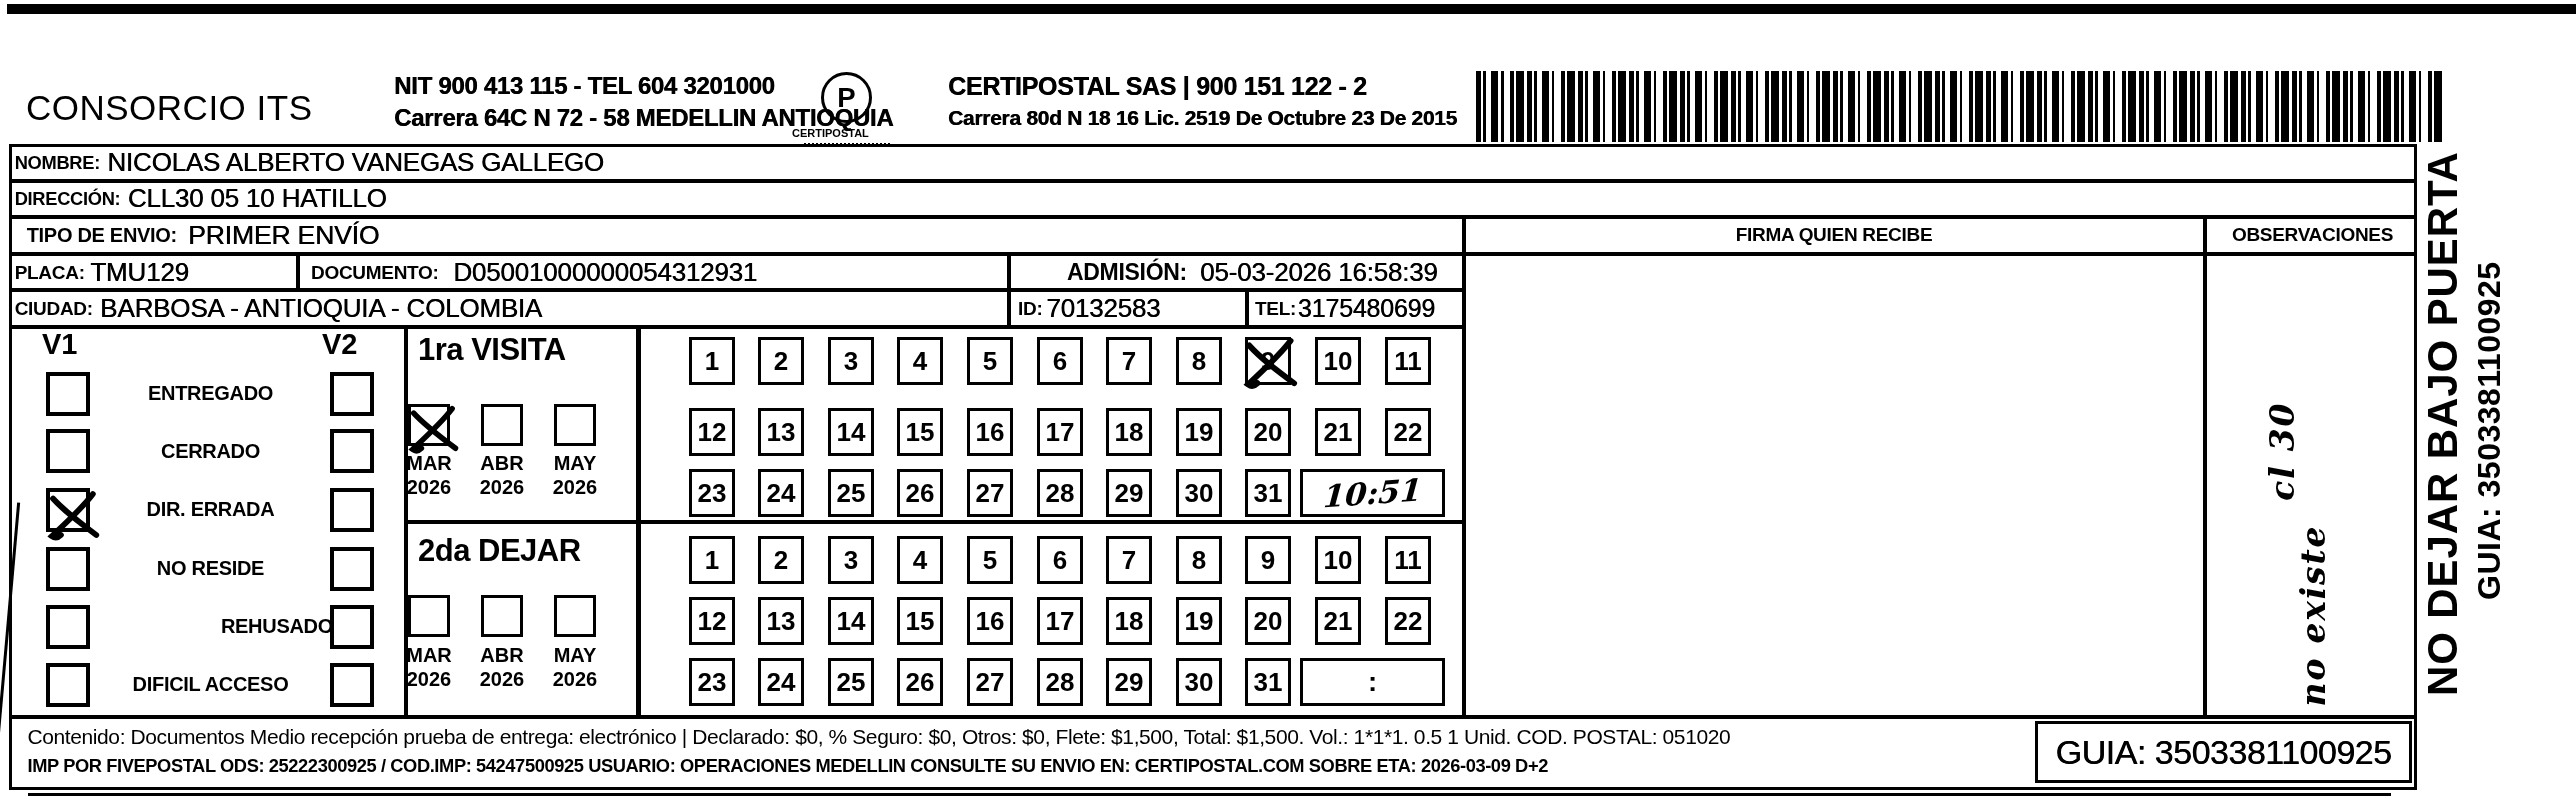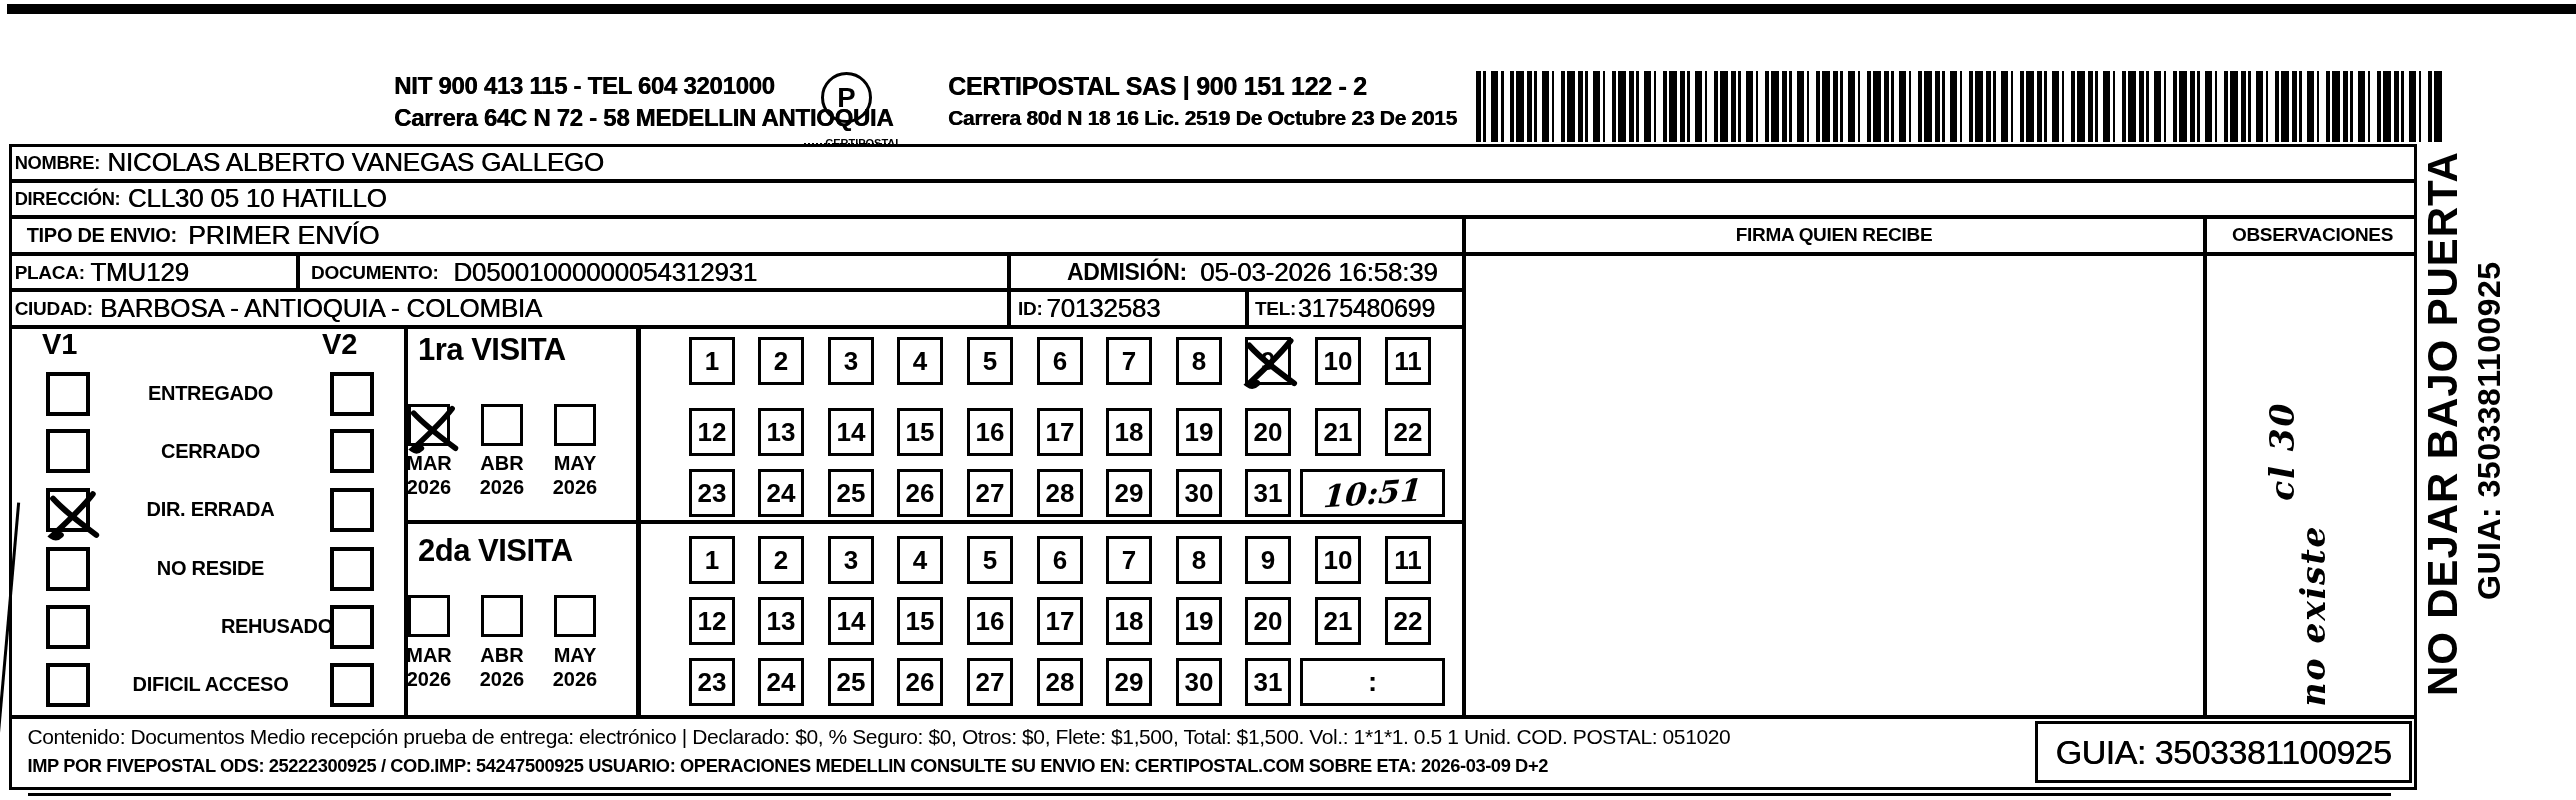--- a/index.html
+++ b/index.html
@@ -44,27 +44,28 @@
 </style>
 </head>
 <body>
 
 <div class="page">
 
   <div class="line" style="left:7.3px;top:3.7px;width:2569px;height:10px;"></div>
   <div class="line" style="left:27.5px;top:793px;width:2363px;height:2.7px;"></div>
   <div class="line" style="left:3.7px;top:502px;width:2.7px;height:302px;transform:rotate(5deg);"></div>
 
+  <div class="abs" style="left:26px;top:88px;font-size:35px;letter-spacing:0.5px;">CONSORCIO ITS</div>
   <div class="abs thick" style="left:394px;top:72px;font-size:24px;font-weight:bold;letter-spacing:-0.3px;">NIT 900 413 115 - TEL 604 3201000</div>
   <div class="abs thick" style="left:394px;top:104px;font-size:24px;font-weight:bold;letter-spacing:-0.3px;">Carrera 64C N 72 - 58 MEDELLIN ANTIOQUIA</div>
 
   <div class="logo-circle">
     <span>P</span>
   </div>
-  <div class="abs" style="left:792px;top:137px;width:110px;text-align:right;font-size:11px;font-weight:bold;">CERTIPOSTAL</div>
+  <div class="abs" style="left:792px;top:127px;width:110px;text-align:left;font-size:11px;font-weight:bold;">CERTIPOSTAL</div>
   <div class="abs" style="left:804px;top:143px;width:86px;height:0;border-top:2.7px dotted #000;"></div>
 
   <div class="abs thick" style="left:948px;top:72px;font-size:25px;font-weight:bold;letter-spacing:-0.3px;">CERTIPOSTAL SAS | 900 151 122 - 2</div>
   <div class="abs thick" style="left:948px;top:106px;font-size:21px;font-weight:bold;letter-spacing:-0.3px;">Carrera 80d N 18 16  Lic. 2519 De Octubre 23 De 2015</div>
 
   <div class="barcode"></div>
 
   <div class="abs" style="left:9.2px;top:144px;width:2408px;height:646px;border:3.7px solid #000;box-sizing:border-box;"></div>
 
   <div class="line" style="left:9.2px;top:179px;width:2408px;height:3.7px;"></div>
@@ -268,21 +269,21 @@
       </div>
       <div class="daycell" style="left: 1176px; top: 469px;">
         <span>30</span>
       </div>
       <div class="daycell" style="left: 1245px; top: 469px;">
         <span>31</span>
       </div>
       <div class="timecell" style="left: 1300px; top: 469px;">
         <span class="handwriting" style="font-size: 31px; font-weight: bold;">10:51</span>
       </div>
-      <div class="vtitle" style="left: 418px; top: 533px;">2da VISITA</div>
+      <div class="vtitle" style="left: 418px; top: 533px;">2da DEJAR</div>
       <div class="mcb" style="left: 408px; top: 595px;"></div>
       <div class="mlabel" style="left: 397px; top: 644px;">MAR</div>
       <div class="mlabel" style="left: 397px; top: 668px;">2026</div>
       <div class="mcb" style="left: 481px; top: 595px;"></div>
       <div class="mlabel" style="left: 470px; top: 644px;">ABR</div>
       <div class="mlabel" style="left: 470px; top: 668px;">2026</div>
       <div class="mcb" style="left: 554px; top: 595px;"></div>
       <div class="mlabel" style="left: 543px; top: 644px;">MAY</div>
       <div class="mlabel" style="left: 543px; top: 668px;">2026</div>
       <div class="daycell" style="left: 689px; top: 536px;">

